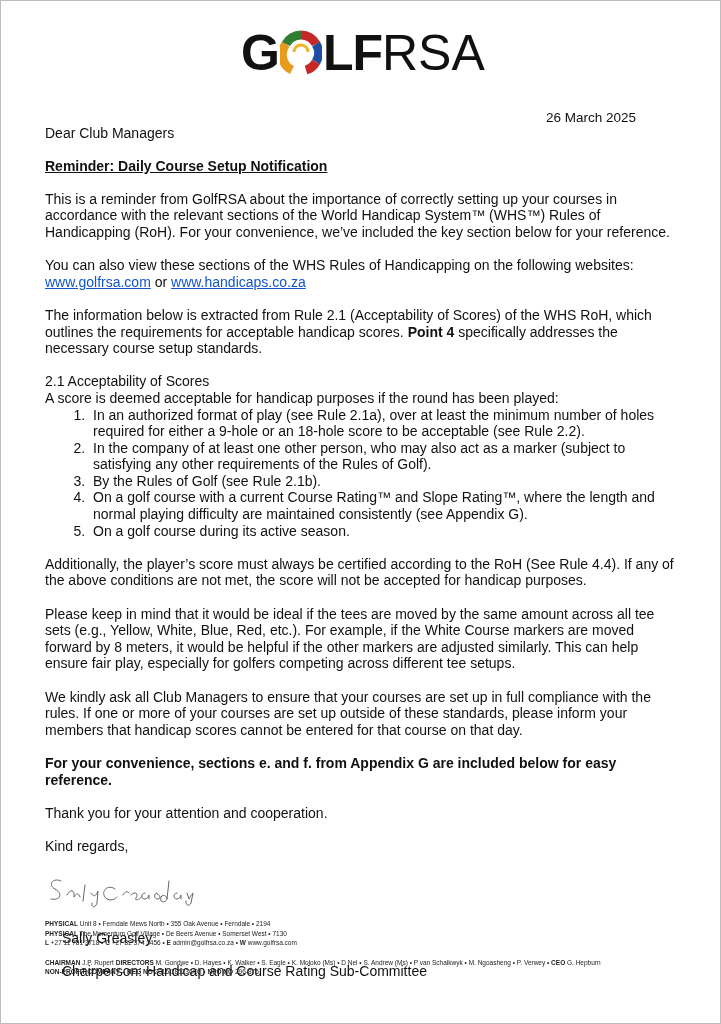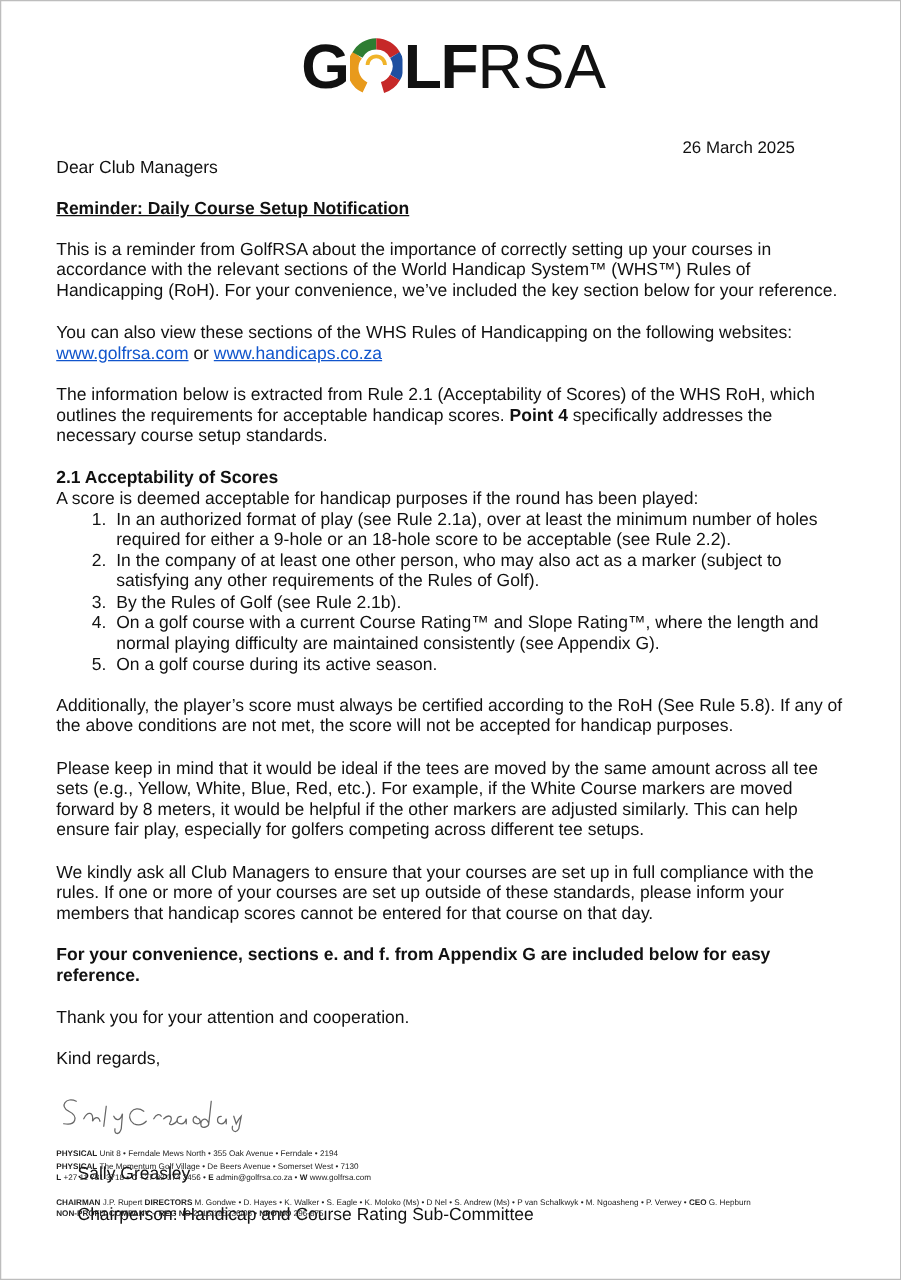--- a/index.html
+++ b/index.html
@@ -8,21 +8,21 @@
   .logo{position:absolute;left:240px;top:26px;height:52px;display:flex;align-items:center;}
   .logo .bold{font-family:"Liberation Sans",sans-serif;font-weight:900;font-size:50px;letter-spacing:-1px;color:#111;line-height:1;}
   .logo .light{font-family:"Liberation Sans",sans-serif;font-weight:400;font-size:50px;color:#111;line-height:1;letter-spacing:0px;}
   .logo svg{display:block;margin:0 1px;}
   .date{position:absolute;right:84px;top:109px;font-size:13.5px;}
   .body{position:absolute;left:44px;top:124px;width:636px;font-size:14px;line-height:16.6px;}
   .body p{margin:0 0 16.6px 0;}
   .salutation{margin-bottom:16px !important;}
   .subject{font-weight:bold;text-decoration:underline;}
   a{color:#1155cc;text-decoration:underline;}
-  .sec-title{font-weight:bold;margin:0 !important;}
+  .sec-title{font-weight:normal;margin:0 !important;}
   ol{margin:0 0 16.6px 0;padding-left:44px;}
   ol li{padding-left:4px;}
   .bold{font-weight:bold;}
   .sig{height:42px;margin-top:-6px;}
   .signer{margin:17px !important;}
   .footer{position:absolute;left:44px;top:918px;width:640px;font-size:6.5px;line-height:9.6px;color:#222;}
   .footer .b{font-weight:bold;}
   .footer .gap{height:10px;}
 </style>
 </head>
@@ -61,21 +61,21 @@
     </p>
     <p class="sec-title">2.1 Acceptability of Scores</p>
     <p style="margin:0">A score is deemed acceptable for handicap purposes if the round has been played:</p>
     <ol>
       <li>In an authorized format of play (see Rule 2.1a), over at least the minimum number of holes required for either a 9-hole or an 18-hole score to be acceptable (see Rule 2.2).</li>
       <li>In the company of at least one other person, who may also act as a marker (subject to satisfying any other requirements of the Rules of Golf).</li>
       <li>By the Rules of Golf (see Rule 2.1b).</li>
       <li>On a golf course with a current Course Rating™ and Slope Rating™, where the length and normal playing difficulty are maintained consistently (see Appendix G).</li>
       <li>On a golf course during its active season.</li>
     </ol>
-    <p>Additionally, the player’s score must always be certified according to the RoH (See Rule 5.8). If any of the above conditions are not met, the score will not be accepted for handicap purposes.</p>
+    <p>Additionally, the player’s score must always be certified according to the RoH (See Rule 4.4). If any of the above conditions are not met, the score will not be accepted for handicap purposes.</p>
     <p>Please keep in mind that it would be ideal if the tees are moved by the same amount across all tee sets (e.g., Yellow, White, Blue, Red, etc.). For example, if the White Course markers are moved forward by 8 meters, it would be helpful if the other markers are adjusted similarly. This can help ensure fair play, especially for golfers competing across different tee setups.</p>
     <p>We kindly ask all Club Managers to ensure that your courses are set up in full compliance with the rules. If one or more of your courses are set up outside of these standards, please inform your members that handicap scores cannot be entered for that course on that day.</p>
     <p class="bold">For your convenience, sections e. and f. from Appendix G are included below for easy reference.</p>
     <p>Thank you for your attention and cooperation.</p>
     <p style="margin-bottom:22px">Kind regards,</p>
     <div class="sig">
       <svg width="170" height="40" viewBox="0 0 170 40">
         <path d="M10 18 C2 14,8 6,16 10 M10 18 C18 22,16 30,6 28 M22 24 c3-6 8-6 7 2 c2-4 5-4 6 0 M40 14 l-2 16 M46 22 c2 4 5 4 7-2 l-1 12 c-2 6-6 4-5 0 M70 18 c-8-6-16 4-8 10 c6 3 10-2 10-2 M78 24 c2-4 5-4 6-2 M86 24 c4-4 8-2 5 3 c-2 3 4 2 6-2 M100 22 c-4 0-5 6 0 6 c3 0 4-4 4-4 l0 4 M112 22 c-3 0-4 6 1 6 c3 0 3-4 -1-5 M124 10 l-2 18 c-1-6-8-4-6 2 c2 2 6 0 6-2 M132 22 c-4 0-4 6 0 6 c3 0 4-4 4-4 l0 4 M142 22 l2 6 c2-4 4-6 4-6 l-2 10 c-2 4-6 2-5-2" fill="none" stroke="#666" stroke-width="1" stroke-linecap="round"></path>
       </svg>
     </div>

